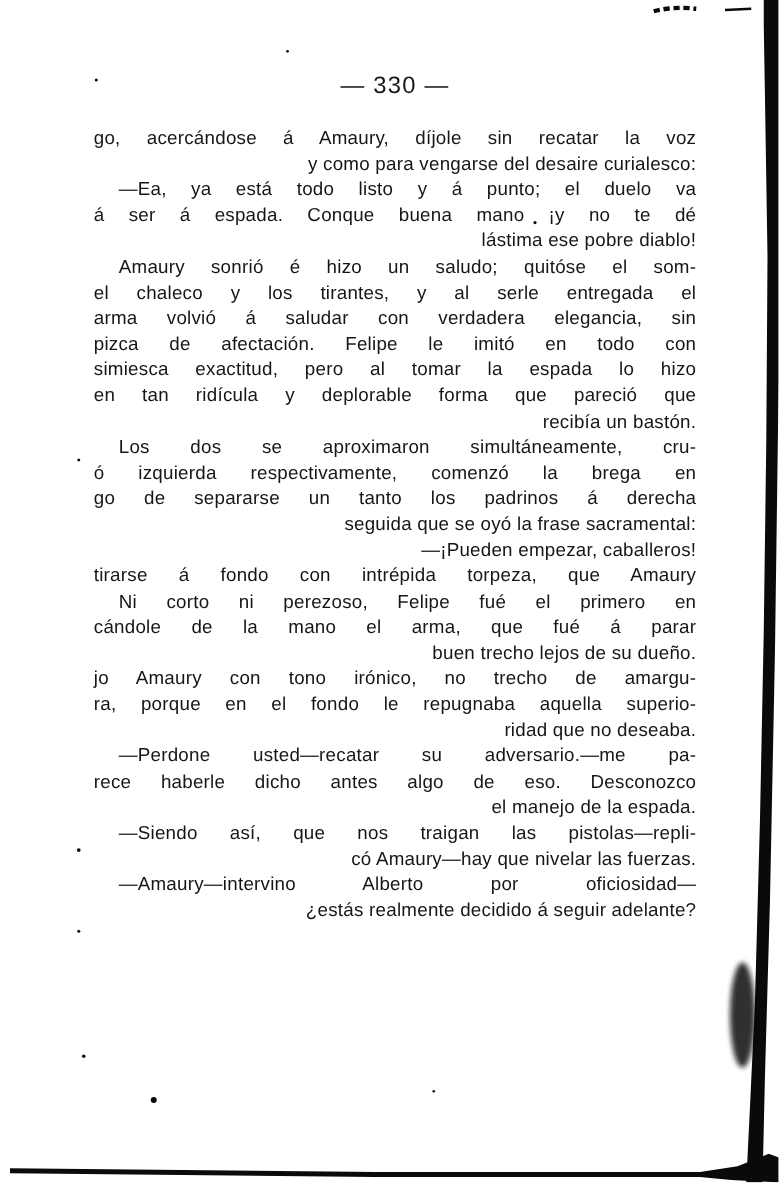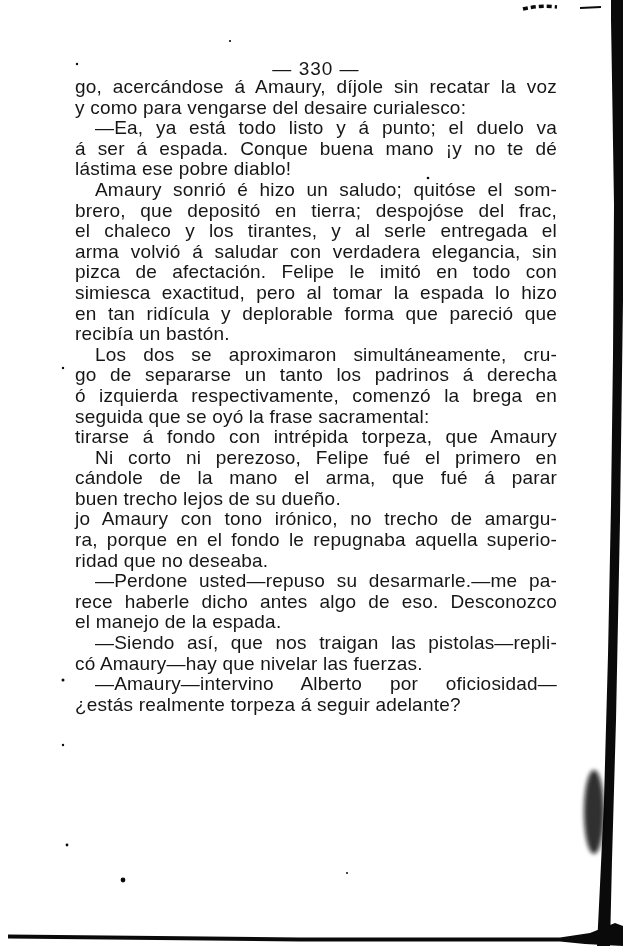--- a/index.html
+++ b/index.html
@@ -18,27 +18,27 @@
   .page-number {
     position: absolute;
     top: 58px; left: 75px; width: 482px;
     text-align: center;
     font-size: 19px;
     letter-spacing: 1px;
     color: var(--ink, #161616);
   }
   .text-block {
     position: absolute;
-    top: 77px; left: 75px; width: 482px;
-    font-size: 19px;
+    top: 101px; left: 75px; width: 482px;
+    font-size: 15px;
     line-height: 20.6px;
     letter-spacing: 0.2px;
     color: var(--ink, #161616);
   }
-  .line { text-align: left; }
+  .line { text-align: right; }
   .line.just {
     text-align: justify;
     text-align-last: justify;
   }
   .line.indent { text-indent: 20px; }
   .artifacts {
     position: absolute;
     top: 0; left: 0;
     width: 623px; height: 946px;
     pointer-events: none;
@@ -51,45 +51,45 @@
 
   <div class="page-number">— 330 —</div>
 
   <div class="text-block" id="text-block">
       <div class="line just">go, acercándose á Amaury, díjole sin recatar la voz</div>
       <div class="line">y como para vengarse del desaire curialesco:</div>
       <div class="line indent just">—Ea, ya está todo listo y á punto; el duelo va</div>
       <div class="line just">á ser á espada. Conque buena mano ¡y no te dé</div>
       <div class="line">lástima ese pobre diablo!</div>
       <div class="line indent just">Amaury sonrió é hizo un saludo; quitóse el som-</div>
-      <div class="line just">brero, que depositó en tierra; despojóse del frac,</div>
       <div class="line just">el chaleco y los tirantes, y al serle entregada el</div>
       <div class="line just">arma volvió á saludar con verdadera elegancia, sin</div>
       <div class="line just">pizca de afectación. Felipe le imitó en todo con</div>
       <div class="line just">simiesca exactitud, pero al tomar la espada lo hizo</div>
       <div class="line just">en tan ridícula y deplorable forma que pareció que</div>
       <div class="line">recibía un bastón.</div>
       <div class="line indent just">Los dos se aproximaron simultáneamente, cru-</div>
+      <div class="line just">ó izquierda respectivamente, comenzó la brega en</div>
       <div class="line just">go de separarse un tanto los padrinos á derecha</div>
-      <div class="line just">ó izquierda respectivamente, comenzó la brega en</div>
       <div class="line">seguida que se oyó la frase sacramental:</div>
+      <div class="line indent">—¡Pueden empezar, caballeros!</div>
       <div class="line just">tirarse á fondo con intrépida torpeza, que Amaury</div>
       <div class="line indent just">Ni corto ni perezoso, Felipe fué el primero en</div>
       <div class="line just">cándole de la mano el arma, que fué á parar</div>
       <div class="line">buen trecho lejos de su dueño.</div>
       <div class="line just">jo Amaury con tono irónico, no trecho de amargu-</div>
       <div class="line just">ra, porque en el fondo le repugnaba aquella superio-</div>
       <div class="line">ridad que no deseaba.</div>
-      <div class="line indent just">—Perdone usted—repuso su desarmarle.—me pa-</div>
+      <div class="line indent just">—Perdone usted—recatar su adversario.—me pa-</div>
       <div class="line just">rece haberle dicho antes algo de eso. Desconozco</div>
       <div class="line">el manejo de la espada.</div>
       <div class="line indent just">—Siendo así, que nos traigan las pistolas—repli-</div>
       <div class="line">có Amaury—hay que nivelar las fuerzas.</div>
       <div class="line indent just">—Amaury—intervino Alberto por oficiosidad—</div>
-      <div class="line">¿estás realmente torpeza á seguir adelante?</div>
+      <div class="line">¿estás realmente decidido á seguir adelante?</div>
     </div>
 
   <svg class="artifacts" viewBox="0 0 623 946" xmlns="http://www.w3.org/2000/svg">
     <defs>
       <filter id="soft" x="-50%" y="-50%" width="200%" height="200%">
         <feGaussianBlur stdDeviation="2.2"></feGaussianBlur>
       </filter>
     </defs>
 
     <polygon style="fill:var(--artifact,#0a0a0a)" points="611,0 623,0 623,300 620,520 616,720 612,860 610,946 597,946 600,885 604,800 608,655 611,505 613,355 614,205 612,80 611,20"></polygon>

